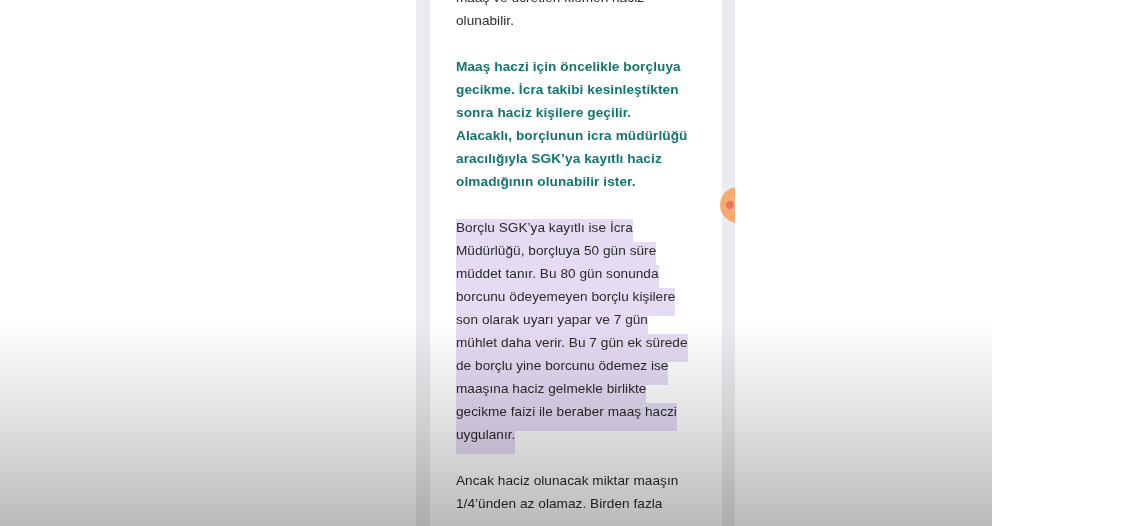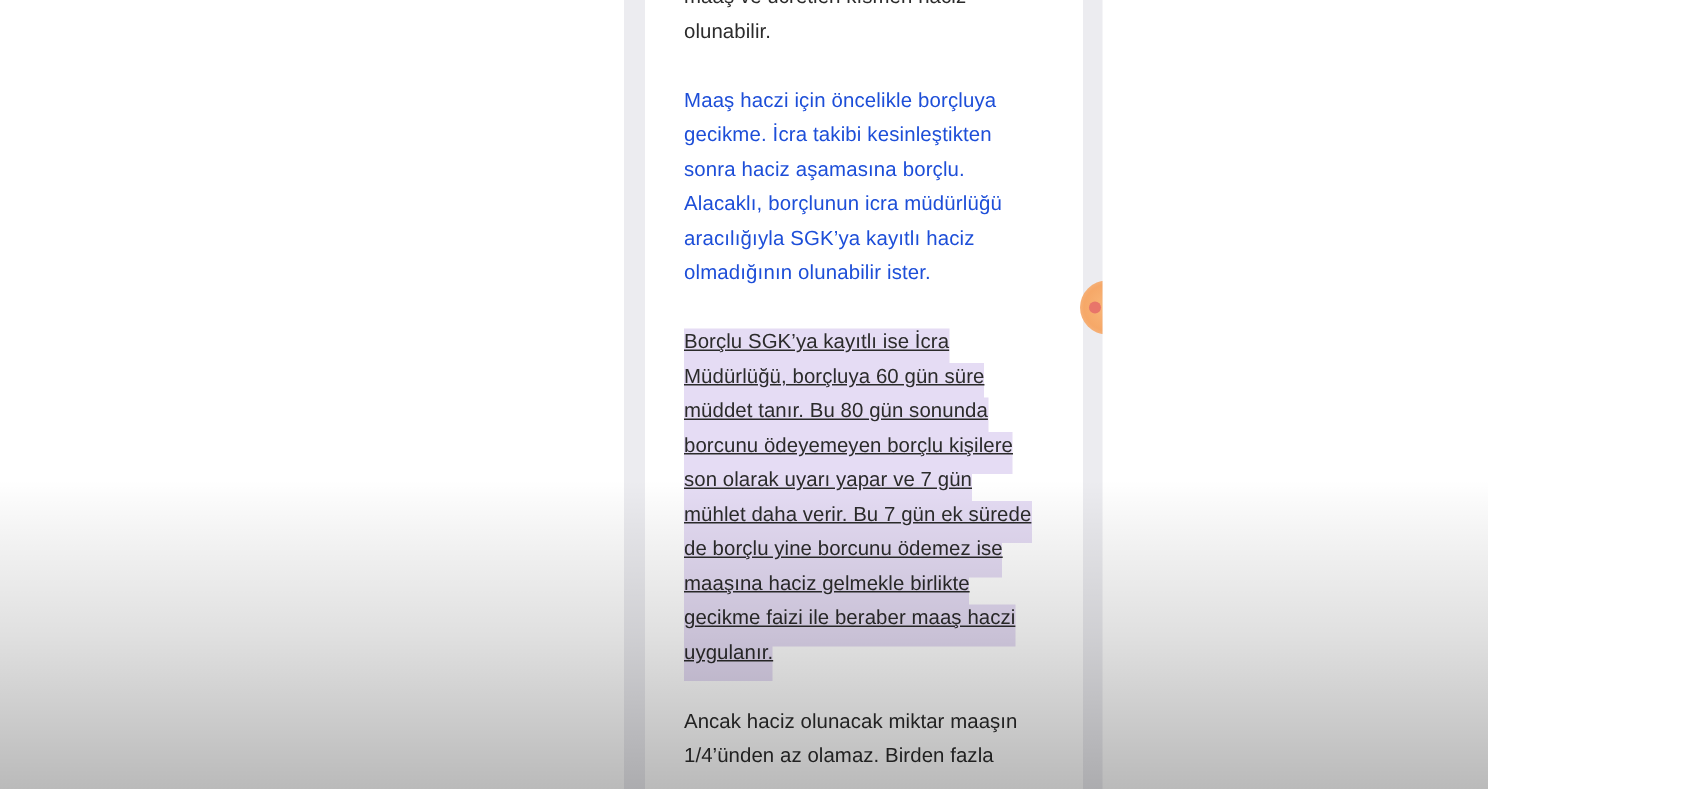--- a/index.html
+++ b/index.html
@@ -41,30 +41,29 @@
       width: 240px;
       color: #2b2b2b;
       font-size: 13.6px;
       line-height: 23px;
       letter-spacing: 0.05px;
     }
     .article p {
       margin: 0 0 23px 0;
     }
     .article p.bold {
-      font-weight: normal;
-      color: #1d4ed8;
+      font-weight: bold;
+      color: #0f766e;
       letter-spacing: 0.1px;
     }
     .article .hl-line {
       background: #e5dcf4;
       box-decoration-break: clone;
       -webkit-box-decoration-break: clone;
       padding: 1px 0 12px 0;
-      text-decoration: underline;
     }
     .line {
       display: block;
       white-space: nowrap;
     }
     .touch-indicator {
       position: absolute;
       left: 720px;
       top: 187px;
       width: 36px;
@@ -99,28 +98,28 @@
   <div class="phone-frame">
     <div class="page">
       <div class="article">
         <p>
           <span class="line">maaş ve ücretleri kısmen haciz</span>
           <span class="line">olunabilir.</span>
         </p>
         <p class="bold">
           <span class="line">Maaş haczi için öncelikle borçluya</span>
           <span class="line">gecikme.  İcra takibi kesinleştikten</span>
-          <span class="line">sonra haciz aşamasına borçlu.</span>
+          <span class="line">sonra haciz kişilere geçilir.</span>
           <span class="line">Alacaklı, borçlunun icra müdürlüğü</span>
           <span class="line">aracılığıyla SGK’ya kayıtlı haciz</span>
           <span class="line">olmadığının olunabilir ister.</span>
         </p>
         <p>
           <span class="line"><span class="hl-line">Borçlu SGK’ya kayıtlı ise İcra</span></span>
-          <span class="line"><span class="hl-line">Müdürlüğü, borçluya 60 gün süre</span></span>
+          <span class="line"><span class="hl-line">Müdürlüğü, borçluya 50 gün süre</span></span>
           <span class="line"><span class="hl-line">müddet tanır. Bu 80 gün sonunda</span></span>
           <span class="line"><span class="hl-line">borcunu ödeyemeyen borçlu kişilere</span></span>
           <span class="line"><span class="hl-line">son olarak uyarı yapar ve 7 gün</span></span>
           <span class="line"><span class="hl-line">mühlet daha verir. Bu 7 gün ek sürede</span></span>
           <span class="line"><span class="hl-line">de borçlu yine borcunu ödemez ise</span></span>
           <span class="line"><span class="hl-line">maaşına haciz gelmekle birlikte</span></span>
           <span class="line"><span class="hl-line">gecikme faizi ile beraber maaş haczi</span></span>
           <span class="line"><span class="hl-line">uygulanır.</span></span>
         </p>
         <p>

